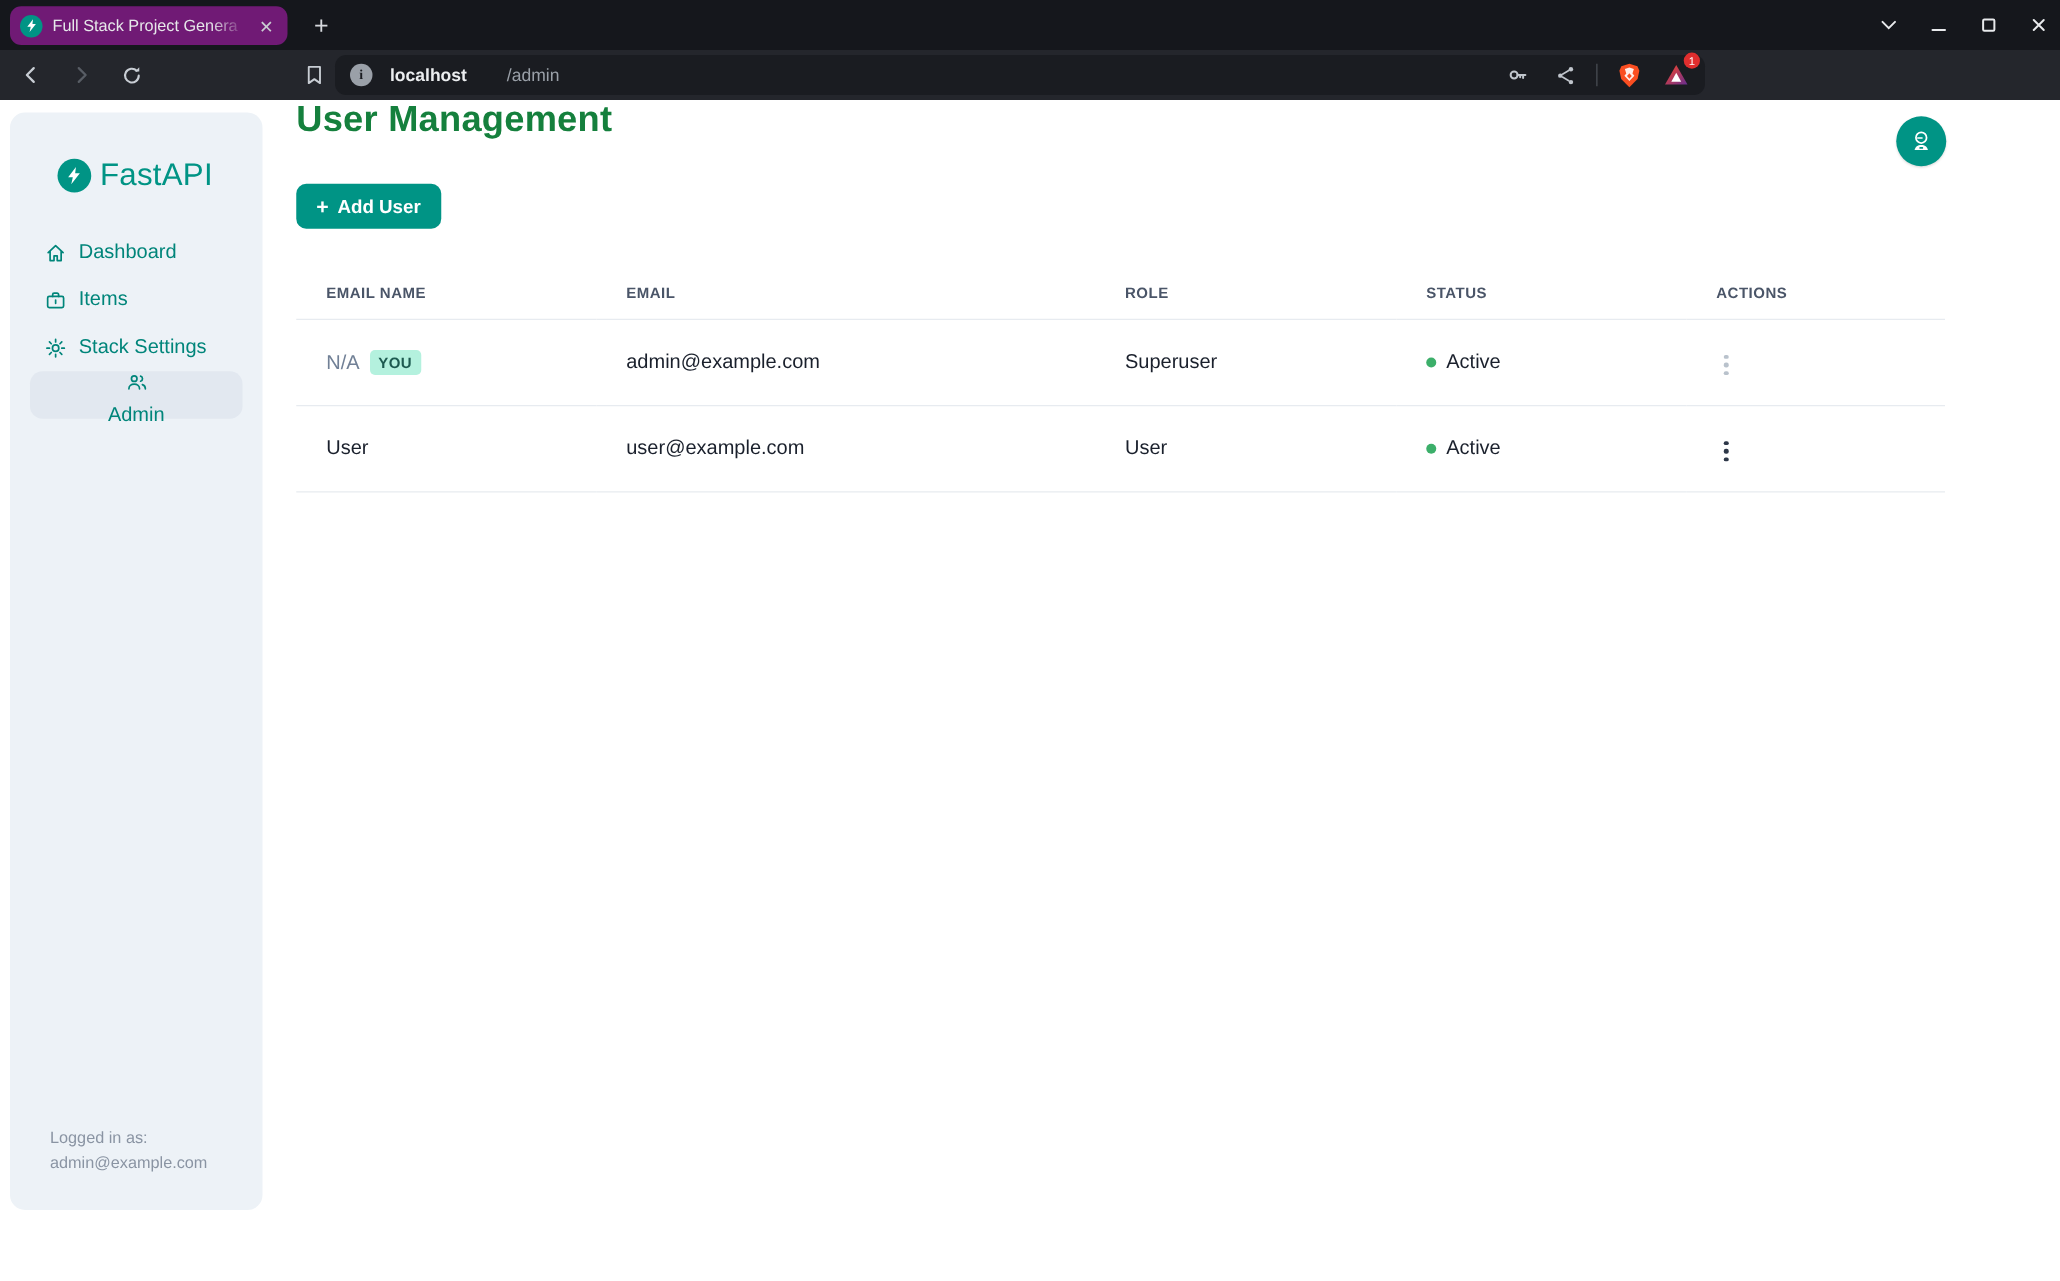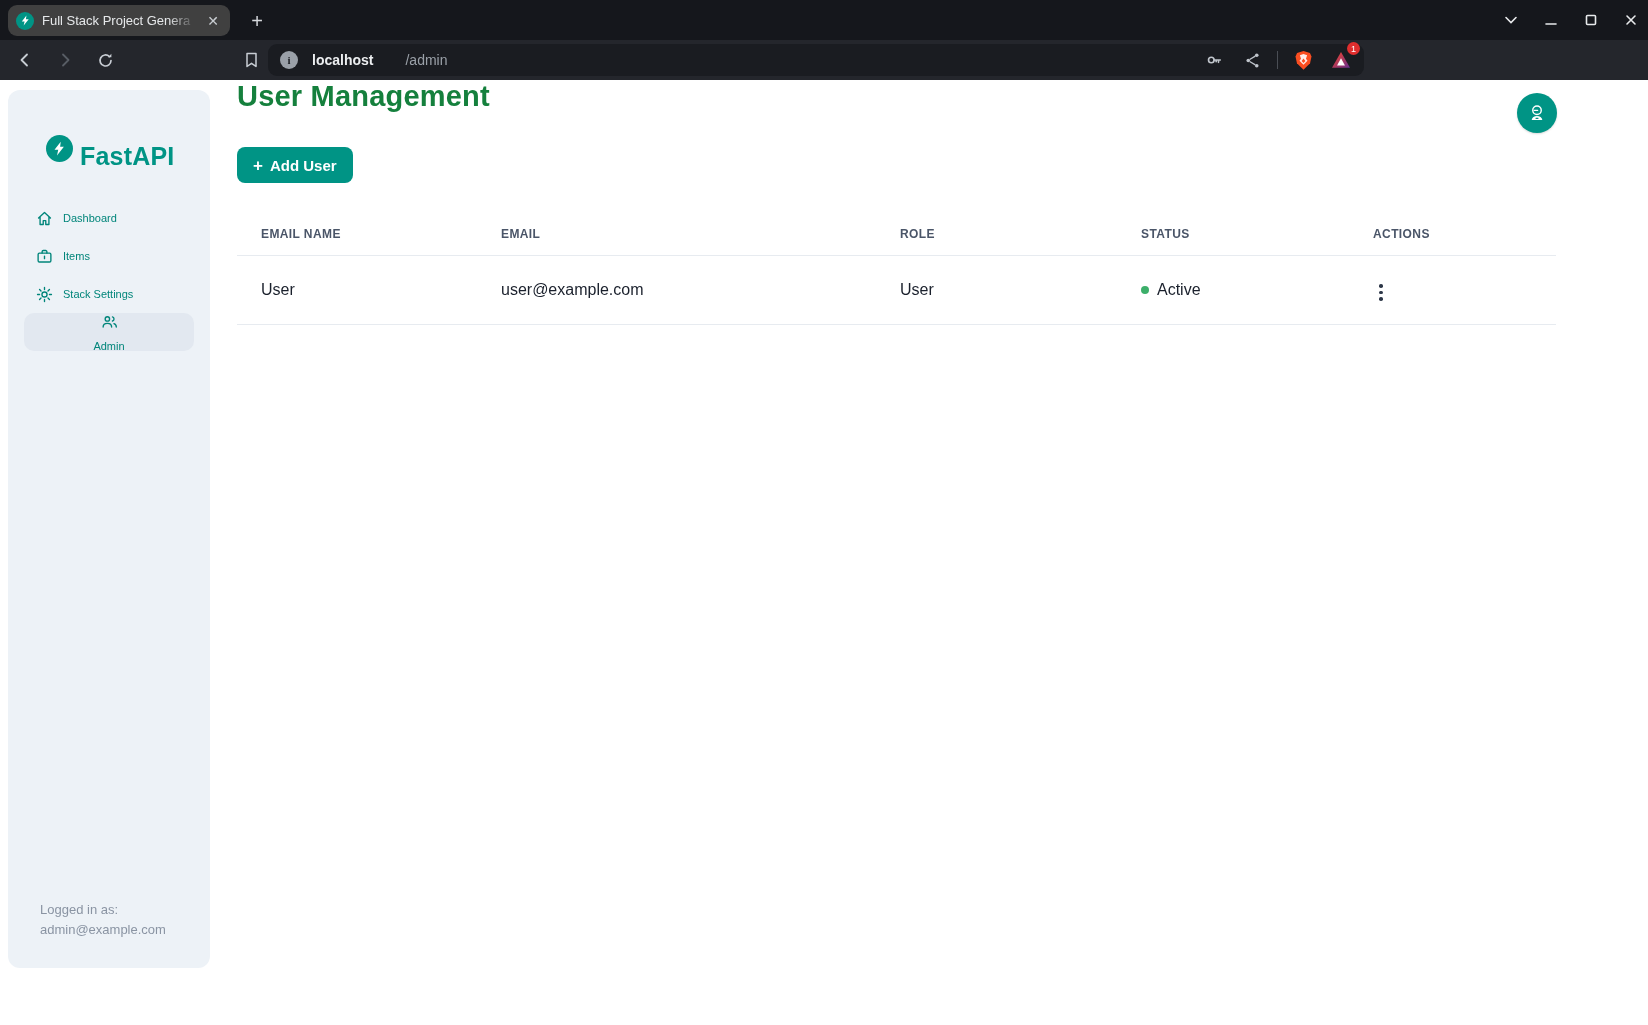--- a/index.html
+++ b/index.html
@@ -1,21 +1,21 @@
 <!DOCTYPE html>
 <html><head>
 <meta charset="utf-8">
 <style>
   * { margin:0; padding:0; box-sizing:border-box; }
   html,body { width:1648px; height:1025px; overflow:hidden; }
   body { font-family:"Liberation Sans", sans-serif; background:#fff; position:relative; }
 
   
   .titlebar { position:absolute; left:0; top:0; width:1648px; height:40px; background:#15171c; display:flex; align-items:center; }
-  .tab { position:absolute; left:8px; top:5px; width:222px; height:31px; background:#404040; border-radius:9px; display:flex; align-items:center; padding:0 8px; gap:8px; }
+  .tab { position:absolute; left:8px; top:5px; width:222px; height:31px; background:#701a75; border-radius:9px; display:flex; align-items:center; padding:0 8px; gap:8px; }
   .favicon { width:18px; height:18px; border-radius:50%; background:#009485; display:flex; align-items:center; justify-content:center; flex:0 0 auto; }
   .tab-title { color:#e6e8ea; font-size:13px; white-space:nowrap; overflow:hidden; width:156px;
     -webkit-mask-image:linear-gradient(90deg,#000 82%,transparent); mask-image:linear-gradient(90deg,#000 82%,transparent); }
   .tab-close { color:#c9cdd2; font-size:14px; width:18px; height:18px; display:flex; align-items:center; justify-content:center; border-radius:4px; cursor:pointer; }
   .newtab-btn { position:absolute; left:244px; top:8px; width:26px; height:26px; color:#d6d9dd; font-size:20px; display:flex; align-items:center; justify-content:center; border-radius:6px; }
   .win-controls { position:absolute; right:10px; top:0; height:40px; display:flex; align-items:center; gap:26px; color:#e8eaec; }
   .win-controls svg { display:block; }
 
   .toolbar { position:absolute; left:0; top:40px; width:1648px; height:40px; background:#24262c; display:flex; align-items:center; }
   .nav-btns { display:flex; align-items:center; gap:14px; padding-left:12px; width:240px; }
@@ -28,23 +28,23 @@
   .vdiv { width:1px; height:18px; background:#4a4e55; }
   .badge-1 { position:absolute; top:-5px; right:-6px; background:#e02e2e; color:#fff; font-size:9px; min-width:13px; height:13px; border-radius:7px; display:flex; align-items:center; justify-content:center; padding:0 2px; }
   .tb-right { position:absolute; right:8px; top:44px; display:flex; align-items:center; gap:10px; }
 
   
   .page { position:absolute; left:0; top:80px; width:1648px; height:945px; background:#ffffff; }
 
   .sidebar { position:absolute; left:8px; top:10px; width:202px; height:878px; background:#edf2f7; border-radius:12px; }
   .logo-row { display:flex; align-items:center; gap:7px; padding:36px 0 0 38px; }
   .logo-mark { width:27px; height:27px; border-radius:50%; background:#009485; display:flex; align-items:center; justify-content:center; }
-  .logo-text { color:#009485; font-size:25px; font-weight:700; letter-spacing:.2px;margin-top:16px; }
+  .logo-text { color:#009485; font-size:25px; font-weight:400; letter-spacing:.2px; }
   .nav { margin-top:28px; padding:0 16px; display:flex; flex-direction:column; }
-  .nav-item { display:flex; align-items:center; gap:10px; height:38px; padding:0 12px; color:#00857a; font-size:11px; font-weight:500; border-radius:10px; cursor:pointer; }
+  .nav-item { display:flex; align-items:center; gap:10px; height:38px; padding:0 12px; color:#00857a; font-size:16px; font-weight:500; border-radius:10px; cursor:pointer; }
   .nav-item.active { background:#e2e8f0;flex-direction:column; }
   .nav-item svg { flex:0 0 auto; }
   .sidebar-footer { position:absolute; left:32px; bottom:28px; color:#8a94a3; font-size:13px; line-height:20px; }
 
   .avatar-btn { position:absolute; right:91px; top:13px; width:40px; height:40px; border-radius:50%; background:#009485; display:flex; align-items:center; justify-content:center; cursor:pointer; box-shadow:0 1px 2px rgba(0,0,0,.15); }
 
   .main { position:absolute; left:237px; top:0; width:1319px; }
   .page-title { font-size:29px; font-weight:700; color:#15803d; letter-spacing:.2px; }
   .add-user-btn { margin-top:34px; height:36px; padding:0 16px; background:#009485; color:#fff; border:none; border-radius:8px; font-size:15px; font-weight:700; display:inline-flex; align-items:center; gap:7px; cursor:pointer; font-family:"Liberation Sans", sans-serif; }
   .add-user-btn .plus { font-size:17px; font-weight:700; line-height:1; }
@@ -265,20 +265,36 @@
         <tr>
           <th>EMAIL NAME</th>
           <th>EMAIL</th>
           <th>ROLE</th>
           <th>STATUS</th>
           <th>ACTIONS</th>
         </tr>
       </thead>
       <tbody>
         <tr>
+          <td><span class="muted">N/A</span><span class="you-badge">YOU</span></td>
+          <td>admin@example.com</td>
+          <td>Superuser</td>
+          <td>
+              <span class="status-cell">
+                <span class="dot" data-color="green"></span>
+                <span>Active</span>
+              </span>
+            </td>
+          <td><span class="kebab disabled">
+                <i></i>
+                <i></i>
+                <i></i>
+              </span></td>
+        </tr>
+        <tr>
           <td>User</td>
           <td>user@example.com</td>
           <td>User</td>
           <td>
               <span class="status-cell">
                 <span class="dot" data-color="green"></span>
                 <span>Active</span>
               </span>
             </td>
           <td><span class="kebab">

